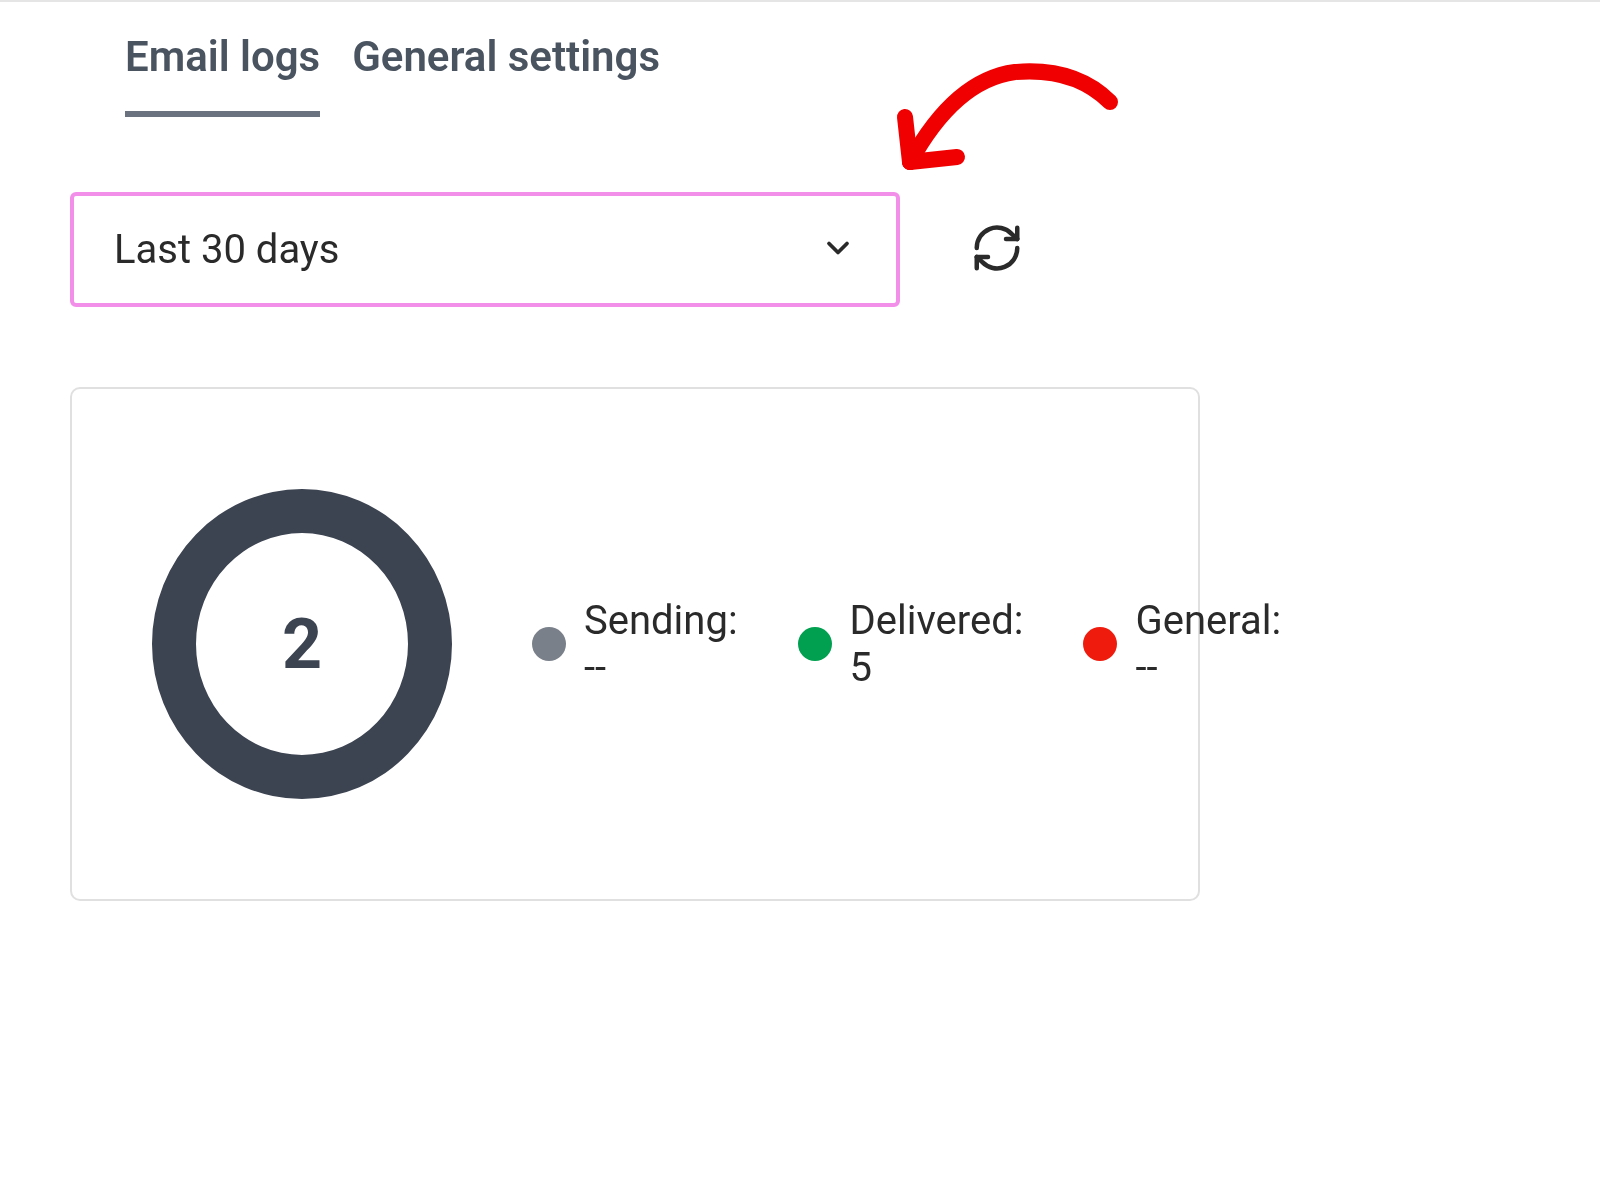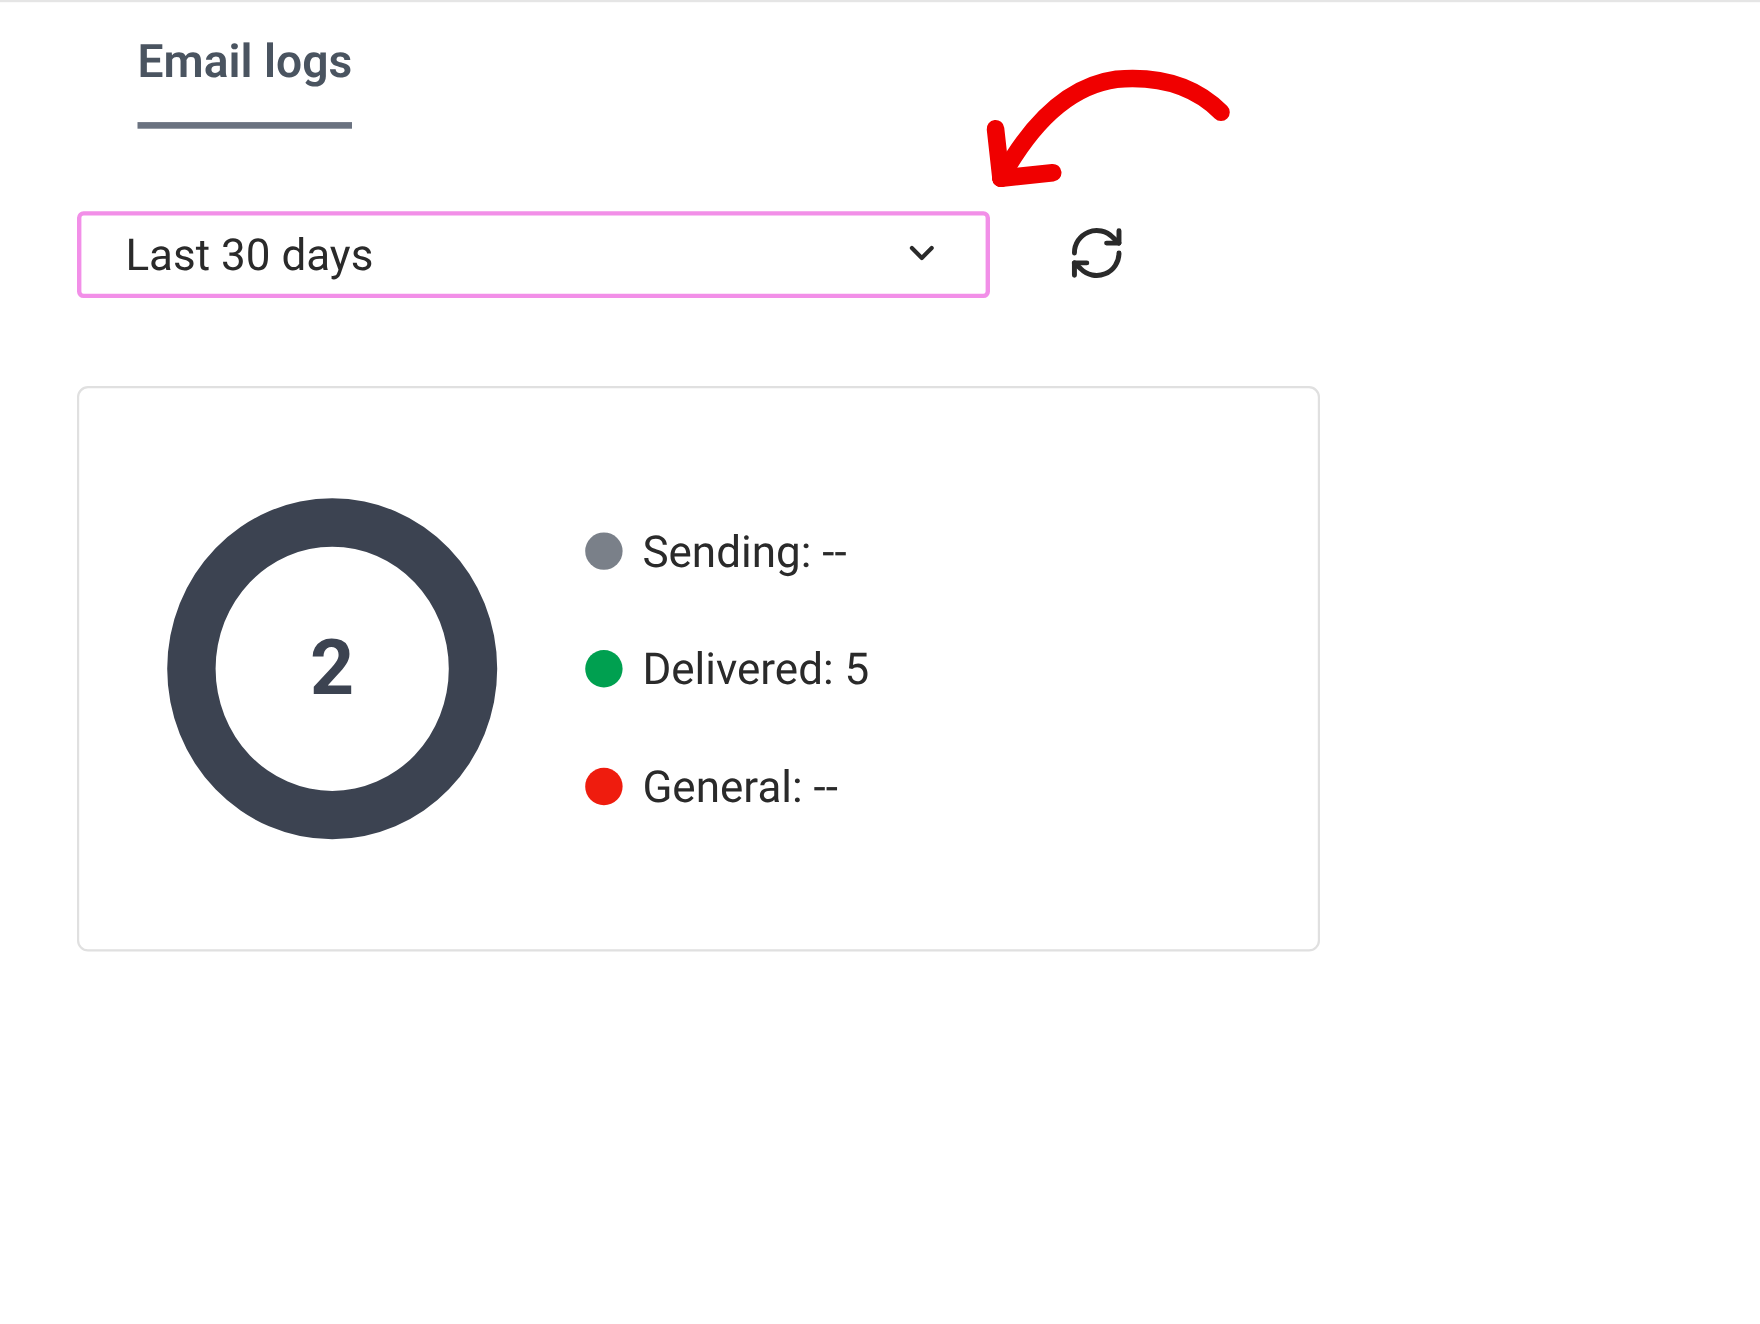--- a/index.html
+++ b/index.html
@@ -43,21 +43,21 @@
     .controls-row {
       display: flex;
       align-items: center;
       gap: 40px;
       margin-top: 75px;
     }
     
     .dropdown {
       border: 4px solid #f28fe8;
       border-radius: 6px;
-      padding: 12px 40px;
+      padding: 30px 40px;
       display: flex;
       align-items: center;
       justify-content: space-between;
       width: 830px;
       cursor: pointer;
       background: #ffffff;
     }
     
     .dropdown-label {
       font-size: 40px;
@@ -108,21 +108,21 @@
     }
     
     .donut-number {
       font-size: 70px;
       font-weight: 700;
       color: #3c4351;
     }
     
     .legend {
       display: flex;
-      flex-direction: column;
+      flex-direction: row;
       gap: 60px;
     }
     
     .legend-item {
       display: flex;
       align-items: center;
       gap: 18px;
     }
     
     .legend-dot {
@@ -145,20 +145,21 @@
       pointer-events: none;
     }
   </style>
 </head>
 <body>
 
 <div class="container">
 
   <div class="tabs">
     <div class="tab active">Email logs</div>
+    <div class="tab">General settings</div>
   </div>
 
   <div class="controls-row">
     <div class="dropdown">
       <span class="dropdown-label">Last 30 days</span>
       <span>
         <svg class="chevron-down" viewBox="0 0 24 24" fill="none" stroke="#2a2a2a" stroke-width="2.5" stroke-linecap="round" stroke-linejoin="round">
           <polyline points="6 9 12 15 18 9"></polyline>
         </svg>
       </span>

